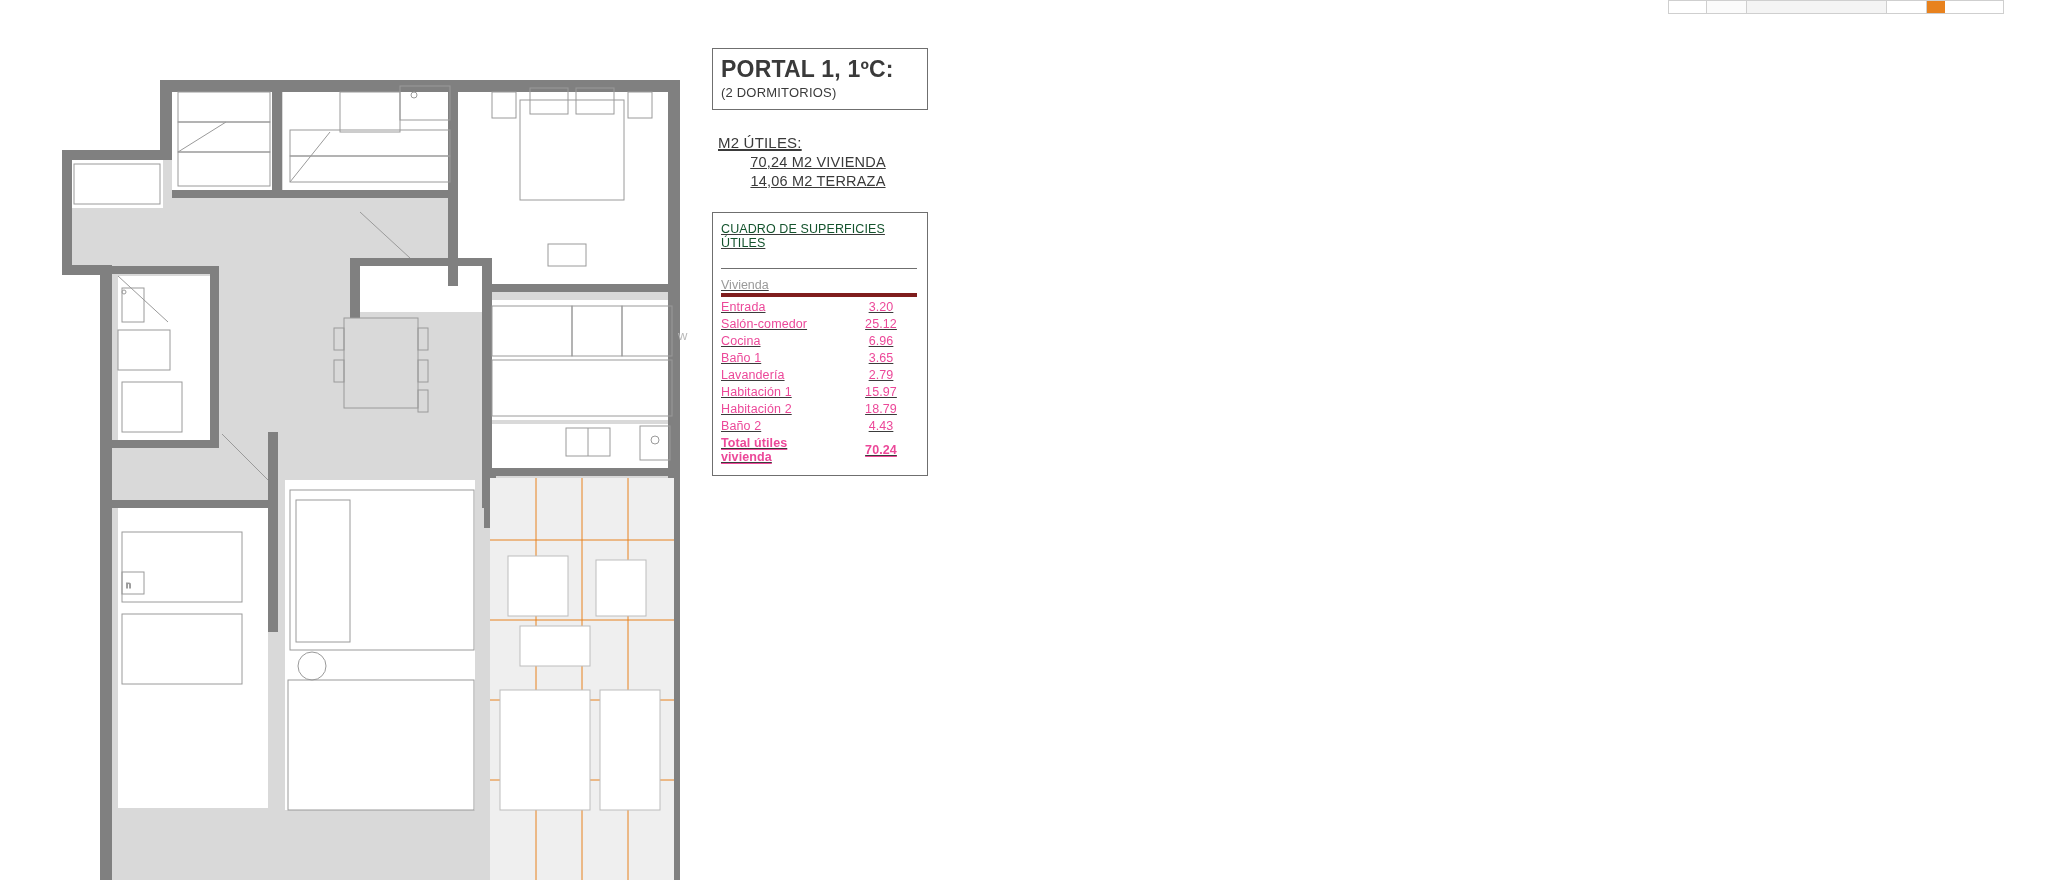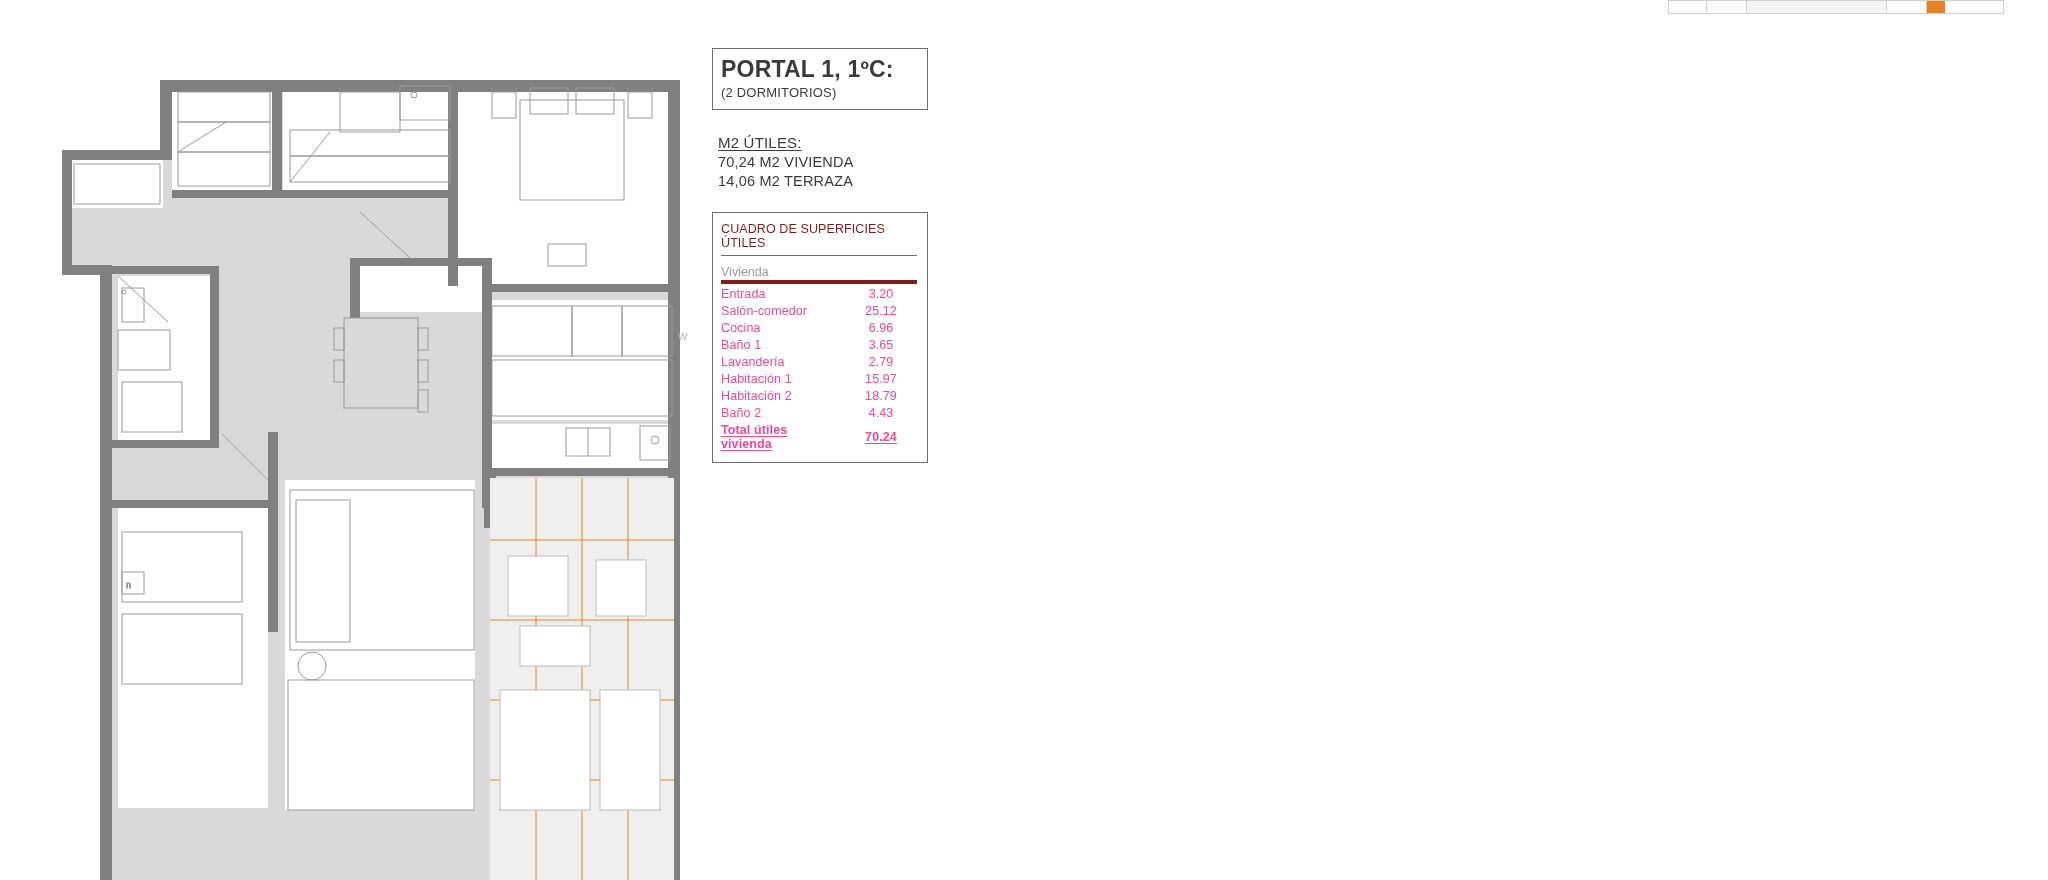--- a/index.html
+++ b/index.html
@@ -58,21 +58,21 @@
     top: 48px;
     width: 216px;
     font-family: "Liberation Sans", sans-serif;
   }
   .box {
     border: 1px solid #6f6f6f;
     box-sizing: border-box;
     background: #ffffff;
     padding: 8px 10px 9px 8px;
   }
-  .box + .box { margin-top: 14px; }
+  .box + .box { margin-top: 14px; text-decoration: underline; }
 
   .title-main {
     font-size: 23px;
     letter-spacing: 0.2px;
     color: #3a3a3a;
     line-height: 1.05;
     font-weight: 700;
   }
   .title-sub {
     font-size: 13px;
@@ -86,43 +86,44 @@
     color: #3a3a3a;
     text-decoration: underline;
     text-underline-offset: 2px;
     letter-spacing: .2px;
   }
   .line {
     font-size: 14.5px;
     color: #3a3a3a;
     margin-top: 3px;
     letter-spacing: .2px;
+    text-align: center;
   }
   .constr-value {
     font-size: 16px;
     color: #3a3a3a;
     text-decoration: underline;
     text-underline-offset: 2px;
     display: inline-block;
     margin-top: 4px;
   }
   .constr-note {
     font-size: 10.5px;
     color: #4a4a4a;
     display: inline-block;
     margin-left: 7px;
     vertical-align: 1px;
   }
 
   .table-box { padding: 9px 10px 10px 8px; }
   .tbl-title {
     font-size: 12.5px;
-    color: #7f1d1d;
+    color: #14532d;
     border-bottom: 1px solid #6f6f6f;
-    padding-bottom: 5px;
+    padding-bottom: 18px;
     letter-spacing: .1px;
   }
   .tbl-section {
     font-size: 12.5px;
     color: #9a9a9a;
     margin-top: 9px;
     border-bottom: 4px solid #7f1d1d;
     padding-bottom: 1px;
   }
   table.rooms {

